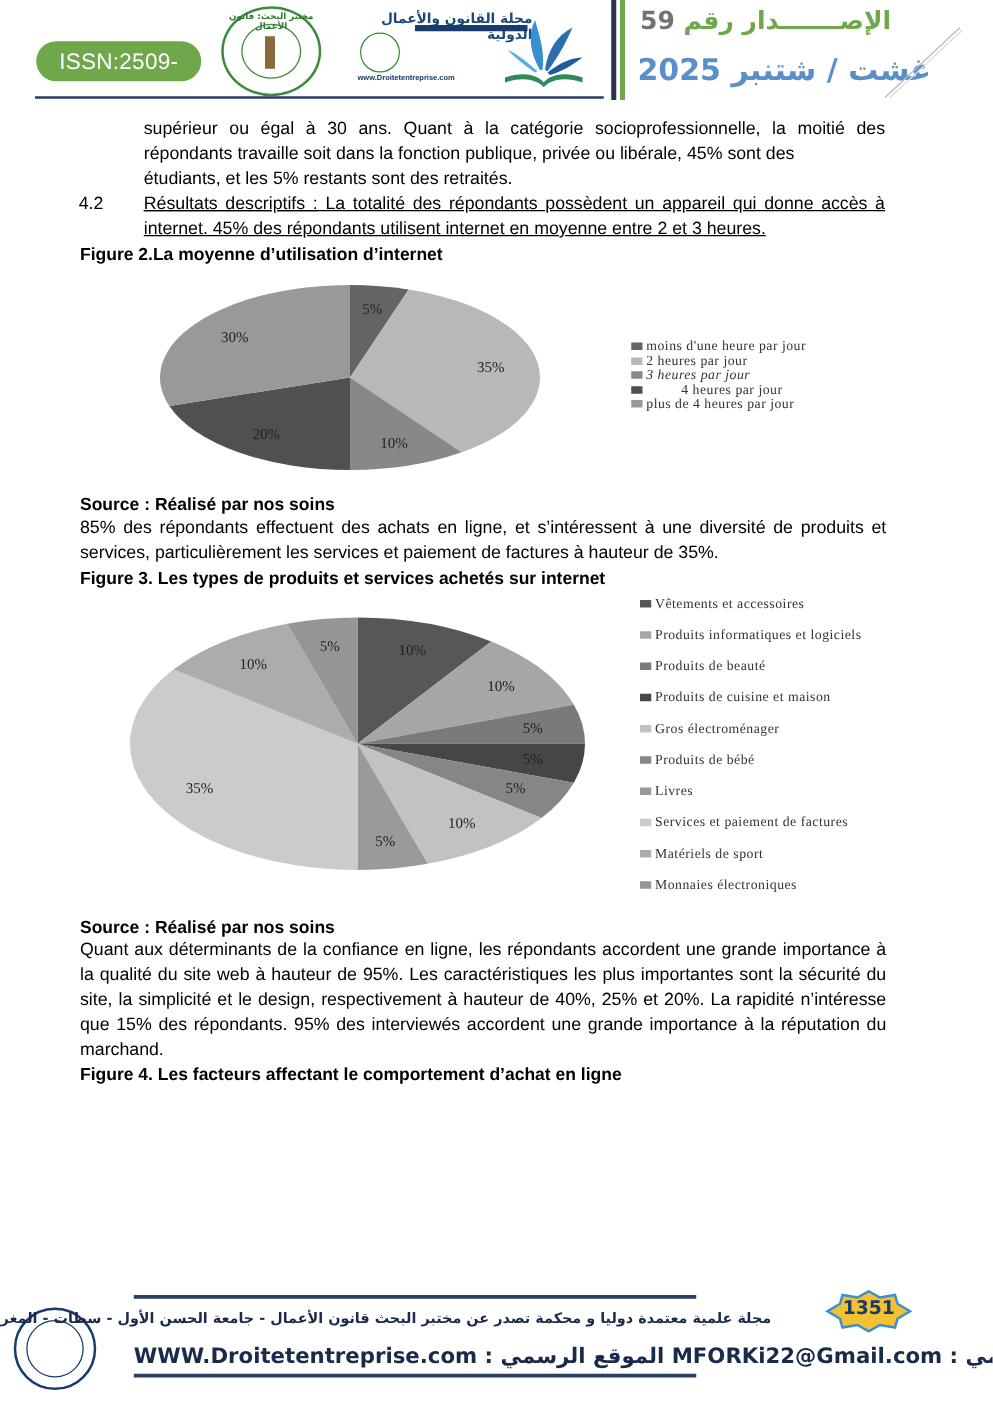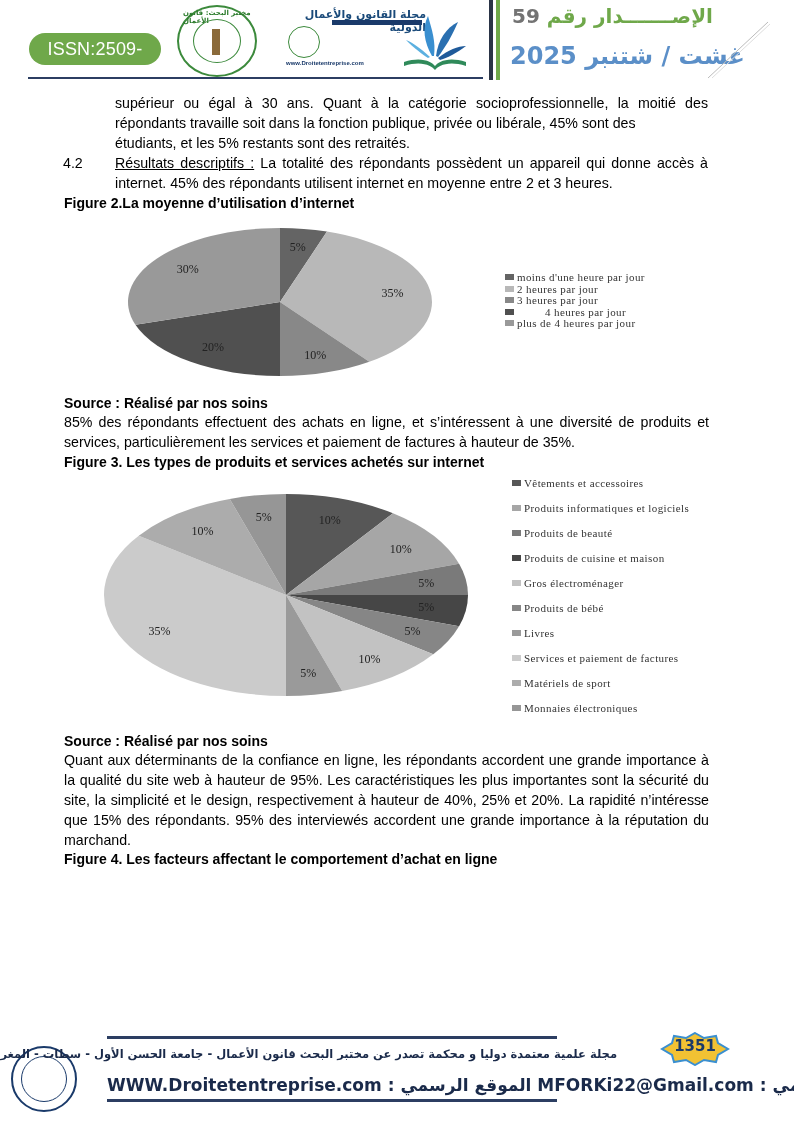--- a/index.html
+++ b/index.html
@@ -4,40 +4,40 @@
 <style>
   html, body { margin:0; padding:0; background:#fff; }
   body { width:794px; height:1123px; position:relative; overflow:hidden; font-family:"Liberation Sans", sans-serif; color:#000; }
   .abs { position:absolute; }
 
   
   .issn { left:29px; top:33px; width:132px; height:32px; background:#6fa84a; border-radius:16px; color:#fff; font-size:18px; line-height:32px; text-align:center; letter-spacing:0.2px; }
   .seal { left:177px; top:5px; width:76px; height:68px; border-radius:50%; border:2px solid #3c8a3c; background:#fff; }
   .seal .inner { position:absolute; left:14px; top:12px; width:46px; height:42px; border-radius:50%; border:1px solid #3c8a3c; }
   .seal .col { position:absolute; left:33px; top:22px; width:8px; height:26px; background:#8a6a3a; }
-  .seal .arc { position:absolute; left:4px; top:2px; font-size:7px; color:#2a7a2a; font-weight:bold; width:68px; font-family:"DejaVu Sans", sans-serif; }
+  .seal .arc { position:absolute; left:4px; top:2px; font-size:7px; color:#2a7a2a; font-weight:bold; width:68px; text-align:center; font-family:"DejaVu Sans", sans-serif; }
   .banner { left:284px; top:8px; width:200px; height:62px; }
   .banner .t1 { position:absolute; left:2px; top:0px; font-size:11px; color:#1a4a7a; font-weight:bold; width:140px; text-align:right; font-family:"DejaVu Sans", sans-serif; }
   .banner .bar { position:absolute; left:48px; top:12px; width:90px; height:5px; background:#1a3a6a; }
   .banner .minis { position:absolute; left:4px; top:18px; width:30px; height:30px; border-radius:50%; border:1px solid #3c8a3c; }
   .banner .url { position:absolute; left:2px; top:52px; font-size:6px; color:#1a3a6a; font-weight:bold; }
   .banner .book { position:absolute; left:118px; top:4px; width:66px; height:58px; }
   .hdr-line { left:28px; top:77px; width:455px; height:2px; background:#2c3e62; }
   .vbar1 { left:489px; top:0; width:4px; height:80px; background:#2a3446; }
   .vbar2 { left:496px; top:0; width:4px; height:80px; background:#6fa84a; }
   .issue { left:512px; top:4px; width:240px; height:30px; font-family:"DejaVu Sans", sans-serif; font-weight:bold; font-size:20px; color:#6fa84a; text-align:left; white-space:nowrap; }
   .issue .num { color:#737373; }
   .date { left:510px; top:42px; font-family:"DejaVu Sans", sans-serif; font-weight:bold; font-size:24px; color:#5b8fc8; white-space:nowrap; }
   .slash-deco { left:700px; top:20px; width:80px; height:60px; }
 
   
   .txt { font-family:"Liberation Sans", sans-serif; font-size:14.2px; line-height:20px; text-align:justify; }
   .p1 { left:115px; top:93px; width:593px; }
   .p1 .last { text-align:left; }
-  .item42 { left:89px; top:153px; width:619px; }
+  .item42 { left:89px; top:153px; width:619px;text-decoration:underline; }
   .item42 .num { display:inline-block; width:26px; }
   .item42 .cont { display:block; padding-left:26px; text-indent:-26px; }
   .u { text-decoration:underline; }
   .figcap { font-weight:bold; font-size:14px; left:64px; white-space:nowrap; }
   .src { font-weight:bold; font-size:14px; left:64px; }
   .para { left:64px; width:645px; }
 
   
   svg text { font-family:"Liberation Serif", serif; }
   .legend { font-family:"Liberation Serif", serif; font-size:11px; letter-spacing:0.4px; color:#333; }
@@ -106,21 +106,21 @@
     <path d="M180,80 L269.3433583484559,139.8672575837461 A152,74 0 0 1 180,154 Z" fill="#888888"></path>
     <text x="215.22793735874401" y="136.783636654381" text-anchor="middle" font-size="12" fill="#222">10%</text>
     <path d="M180,80 L180,154 A152,74 0 0 1 35.439409523136675,102.86725758374612 Z" fill="#505050"></path>
     <text x="112.99248123865807" y="128.90044318780957" text-anchor="middle" font-size="12" fill="#222">20%</text>
     <path d="M180,80 L35.439409523136675,102.86725758374612 A152,74 0 0 1 179.99999999999997,6 Z" fill="#999999"></path>
     <text x="87.77206264125597" y="51.377918497767745" text-anchor="middle" font-size="12" fill="#222">30%</text>
   </svg>
 <div class="abs legend" id="leg1" style="left:505px; top:272px; width:210px;">
     <div class="li" style="margin-bottom: 0px;"><span class="sw" style="background: rgb(100, 100, 100);"></span><span>moins d'une heure par jour</span></div>
     <div class="li" style="margin-bottom: 0px;"><span class="sw" style="background: rgb(184, 184, 184);"></span><span>2 heures par jour</span></div>
-    <div class="li" style="margin-bottom: 0px;"><span class="sw" style="background: rgb(136, 136, 136);"></span><span>3 heures par jour</span></div>
+    <div class="li" style="margin-bottom: 0px; font-style: italic;"><span class="sw" style="background: rgb(136, 136, 136);"></span><span>3 heures par jour</span></div>
     <div class="li" style="margin-bottom: 0px; padding-left: 40px;"><span class="sw" style="background: rgb(80, 80, 80);"></span><span>4 heures par jour</span></div>
     <div class="li" style="margin-bottom: 0px;"><span class="sw" style="background: rgb(153, 153, 153);"></span><span>plus de 4 heures par jour</span></div>
   </div>
 
 <div class="abs txt src" style="top:393px;">Source : Réalisé par nos soins</div>
 <div class="abs txt para" style="top:412px;">85%  des répondants effectuent des achats en ligne, et s’intéressent à une diversité de produits et services, particulièrement les services et paiement de factures à hauteur de 35%.</div>
 <div class="abs txt figcap" style="top:452px;">Figure 3. Les types de produits et services achetés sur internet</div>
 
 <svg class="abs" id="pie2" style="left:95px; top:490px;" width="390" height="220">
     <path d="M191,105 L191,4 A182,101 0 0 1 297.97691591723014,23.2892835681303 Z" fill="#575757"></path>

